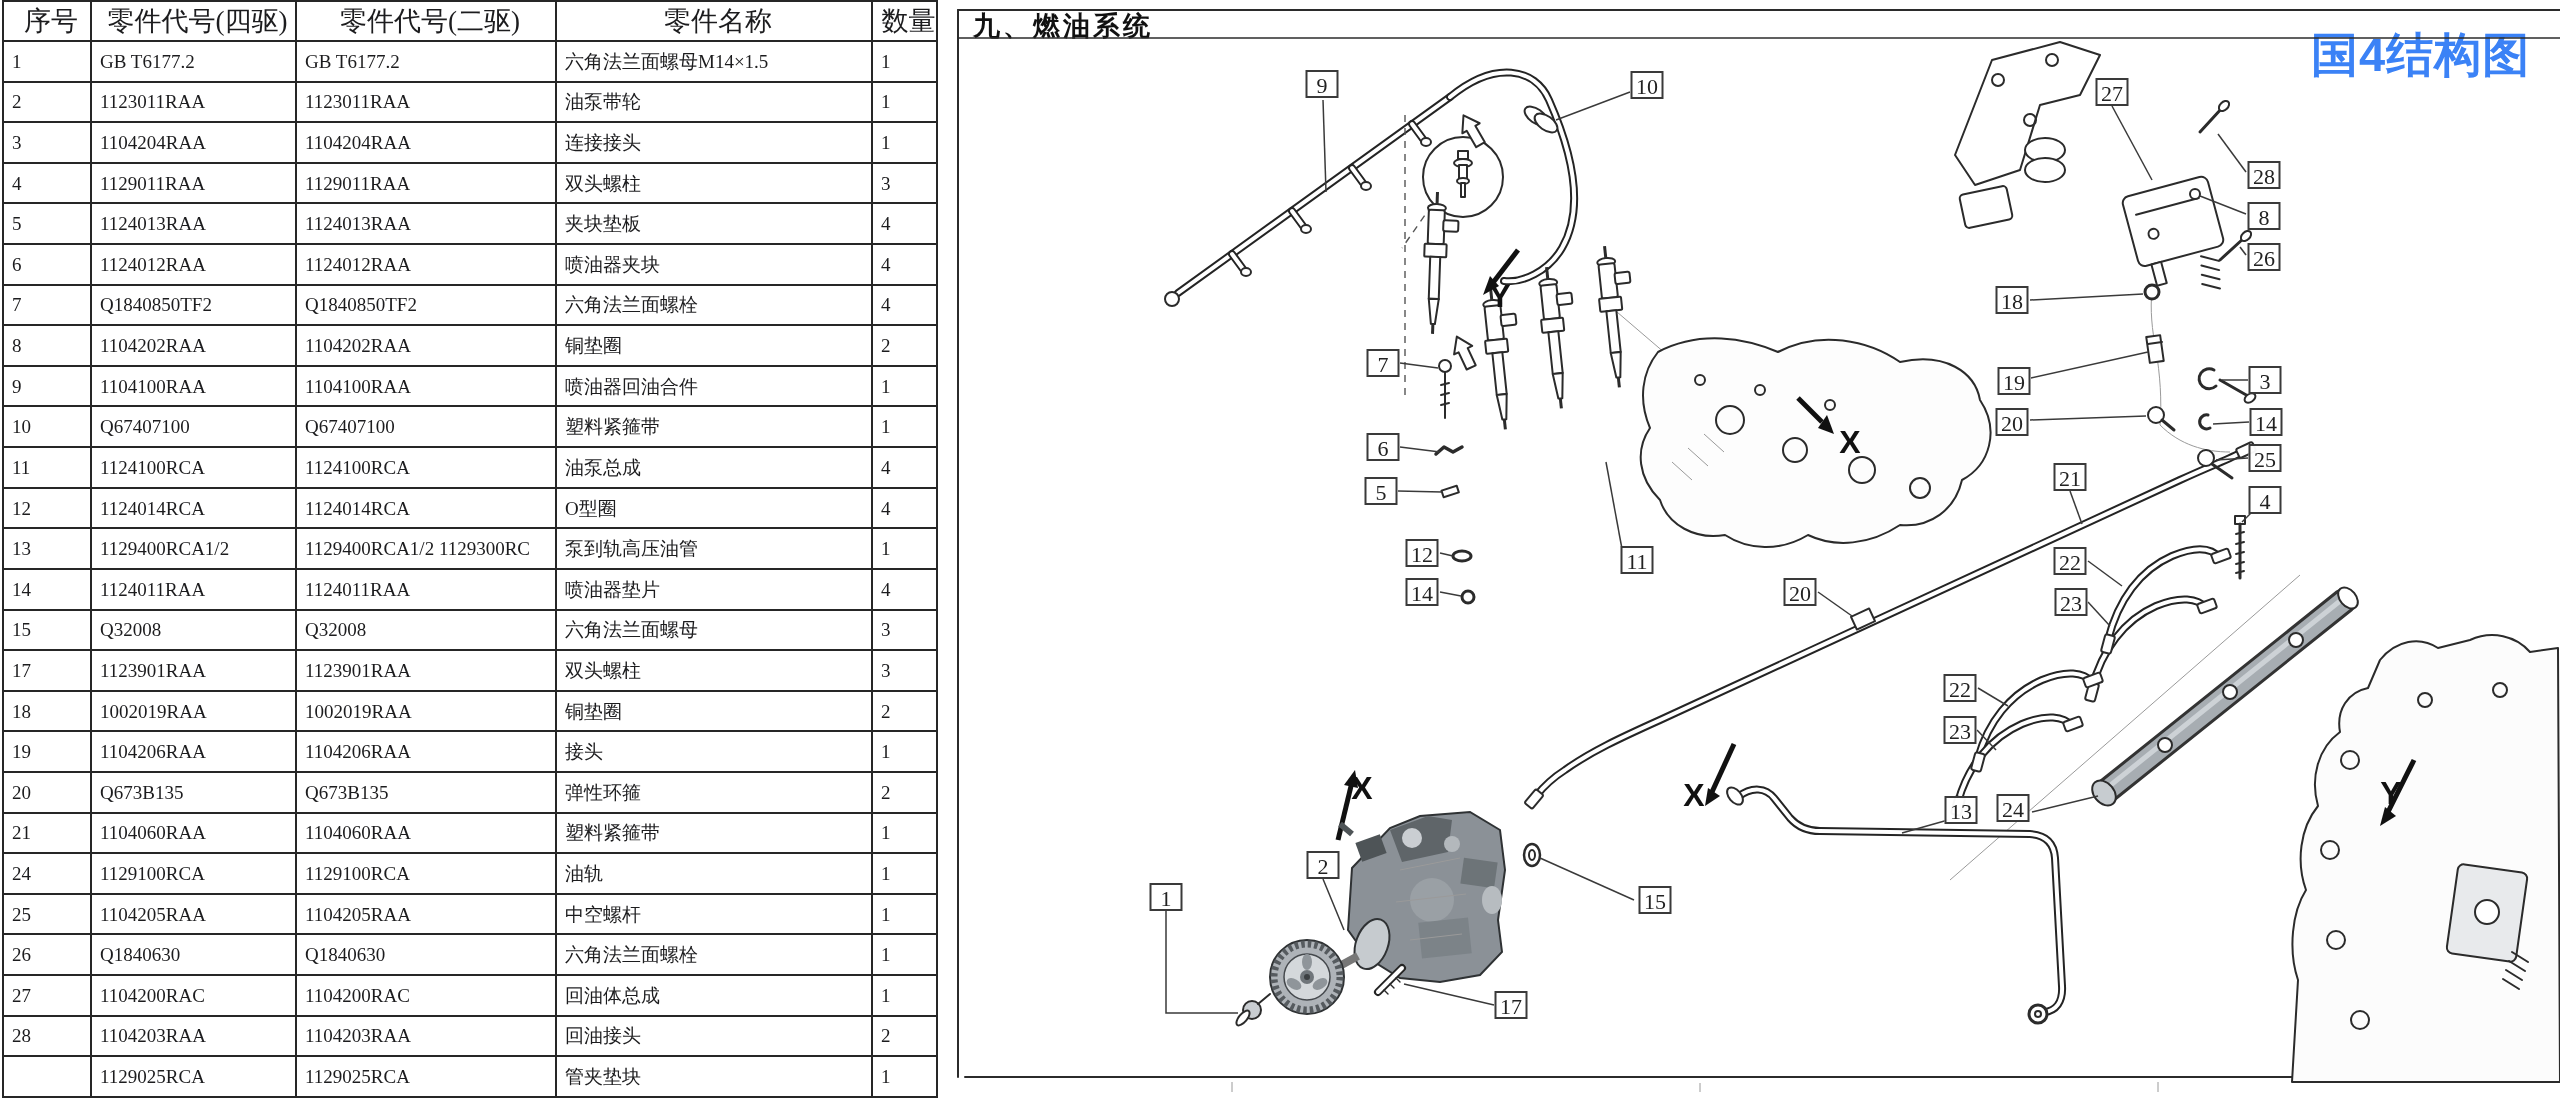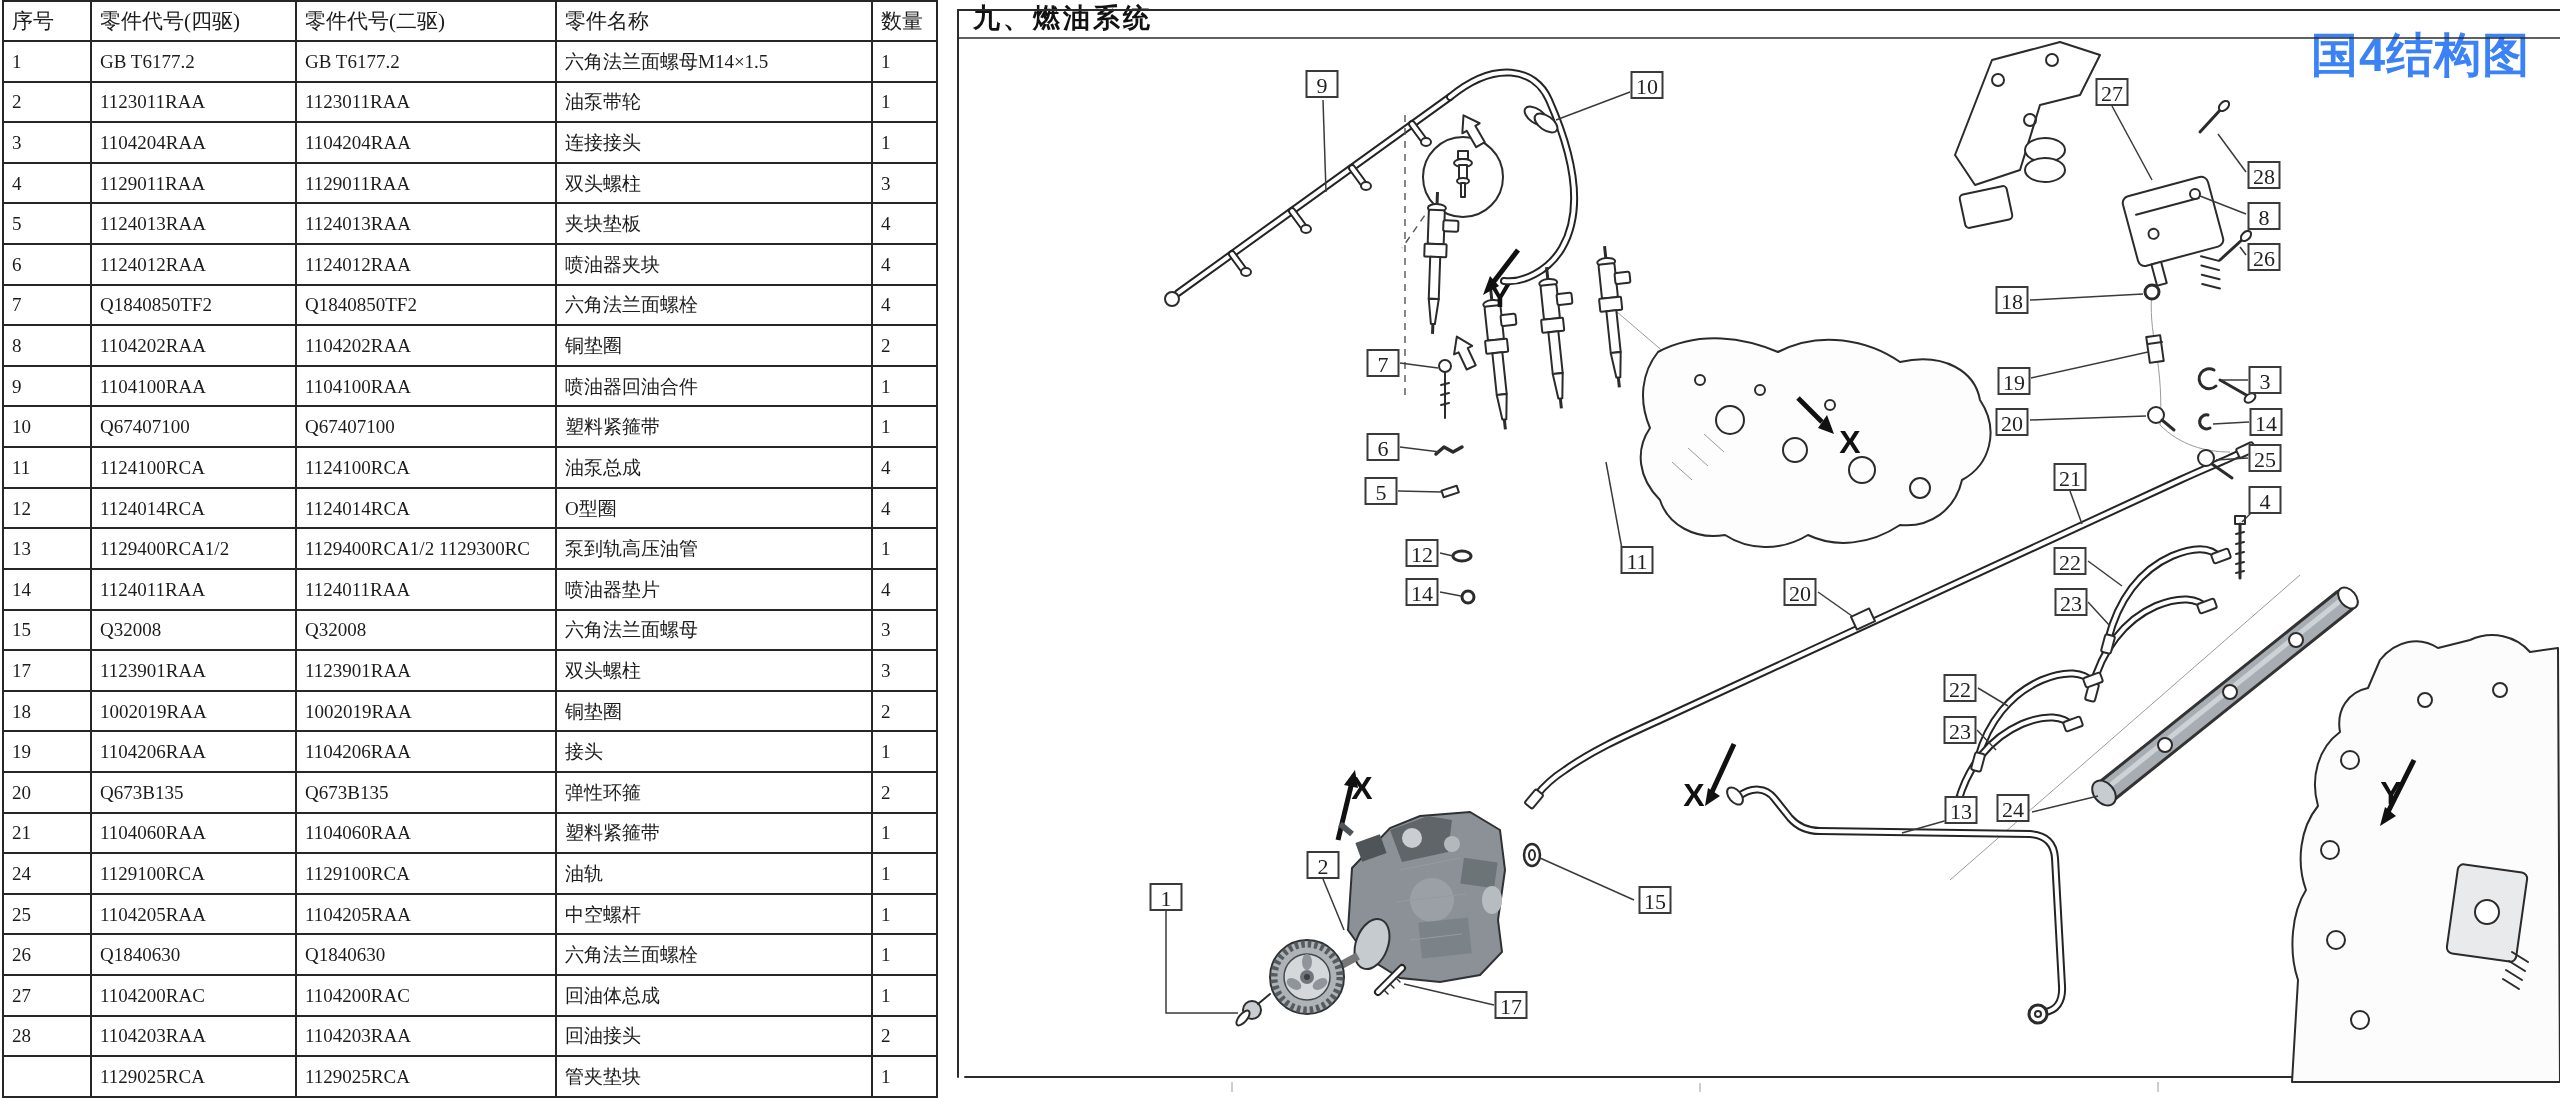--- a/index.html
+++ b/index.html
@@ -6,29 +6,29 @@
   body{width:2560px;height:1098px;position:relative;overflow:hidden;
        font-family:"Liberation Serif","DejaVu Serif",serif;color:#1c1c1e;}
 
   
   .table-wrap{position:absolute;left:2px;top:0;width:934px;height:1098px;}
   table.parts{border-collapse:collapse;table-layout:fixed;width:934px;height:1098px;
               background:#fff;}
   table.parts th,table.parts td{border:2px solid #262626;padding:0 0 0 8px;
               font-size:19px;line-height:1;text-align:left;white-space:nowrap;
               overflow:hidden;font-weight:normal;}
-  table.parts thead th{font-size:21px;height:38px;}
+  table.parts thead th{font-size:27px;height:38px;text-align:center;}
   table.parts tbody tr{height:36.5px;}
   col.c-no{width:88px;} col.c-4wd{width:205px;} col.c-2wd{width:260px;}
   col.c-name{width:316px;} col.c-qty{width:65px;}
 
   
   .diagram{position:absolute;left:935px;top:0;width:1625px;height:1098px;}
   .diagram svg{position:absolute;left:0;top:0;}
-  .dg-title{position:absolute;left:38px;top:0;font-family:"Liberation Sans","DejaVu Sans",sans-serif;
+  .dg-title{position:absolute;left:38px;top:8px;font-family:"Liberation Sans","DejaVu Sans",sans-serif;
             font-weight:bold;font-size:27px;letter-spacing:3px;color:#111;}
   .variant{position:absolute;left:1376px;top:24px;width:230px;
            font-family:"Liberation Sans","DejaVu Sans",sans-serif;font-weight:bold;
            font-size:47px;letter-spacing:1px;}
 
   
   .callout{position:absolute;transform:translate(-50%,-50%);min-width:33px;height:28px;
            border:2px solid #3a3a3a;background:rgba(255,255,255,.96);
            font-size:22px;line-height:27px;text-align:center;padding:0 3px;
            box-sizing:border-box;color:#222;}

